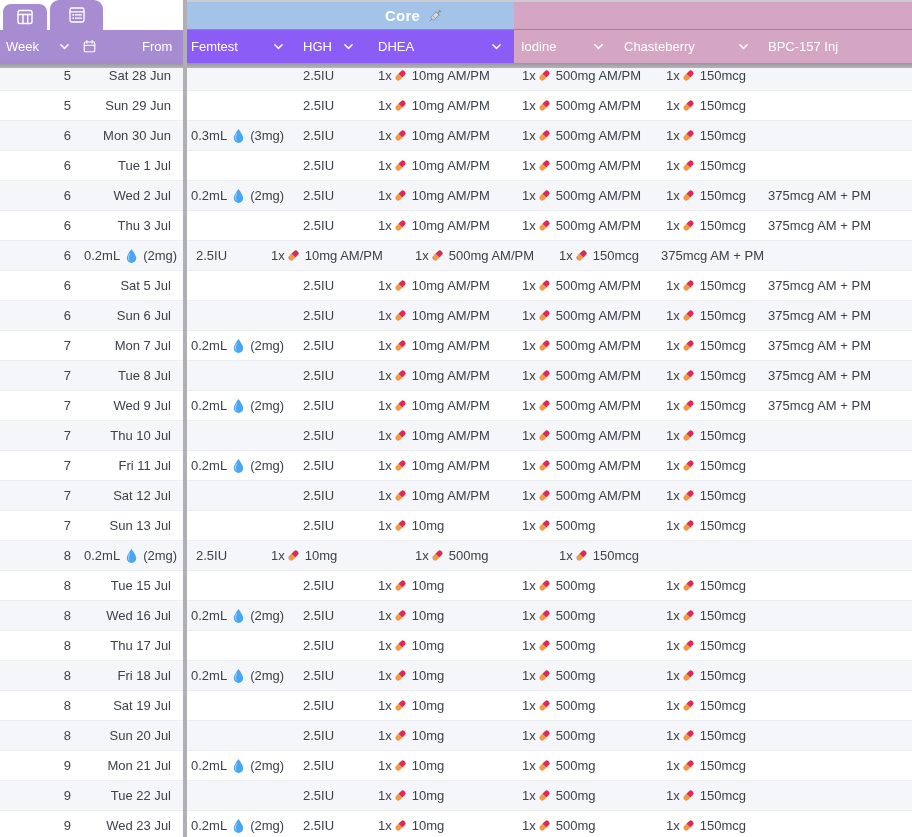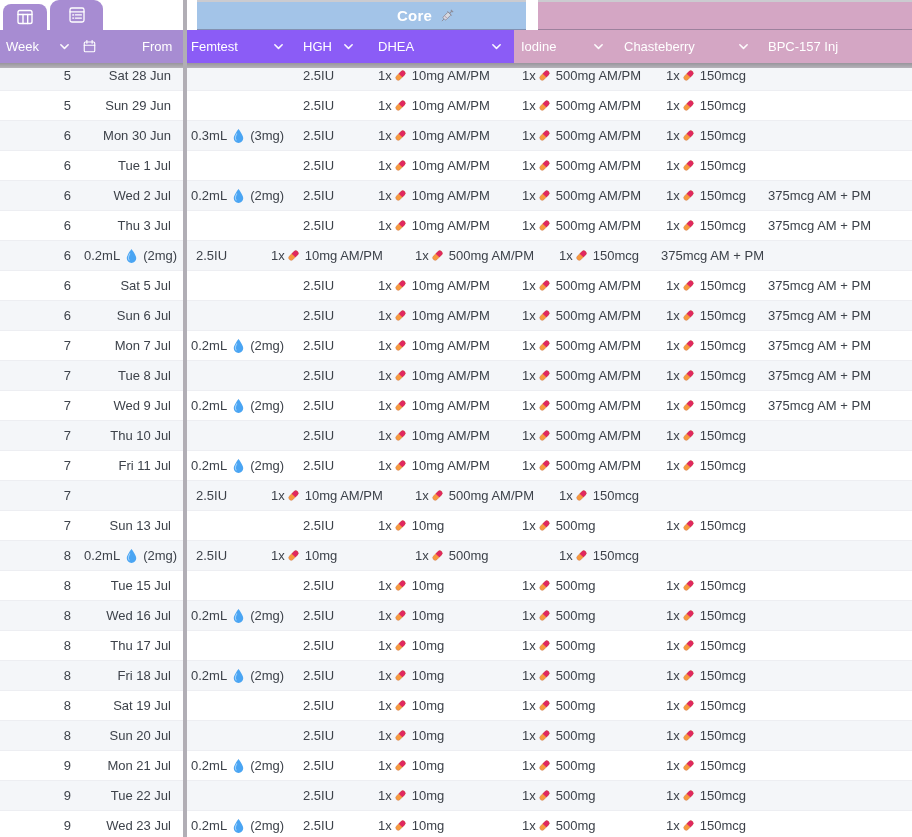--- a/index.html
+++ b/index.html
@@ -2,21 +2,21 @@
 <html><head>
 <meta charset="utf-8">
 <style>
   html,body{margin:0;padding:0;background:#fff;}
   .app{
     position:relative;width:912px;height:837px;overflow:hidden;
     font-family:"Liberation Sans","DejaVu Sans",sans-serif;
     font-size:13px;color:#3d424a;background:#fff;
   }
   
-  .group-row{position:absolute;top:0;left:0;width:912px;height:30px;display:flex;z-index:2;gap:12px;}
+  .group-row{position:absolute;top:0;left:0;width:912px;height:30px;display:flex;z-index:2;}
   .tabs{width:185px;height:30px;background:#fff;display:flex;align-items:flex-end;box-sizing:border-box;padding-left:3px;}
   .tab{background:#a78cd2;display:flex;align-items:center;justify-content:center;margin-right:3px;cursor:pointer;}
   .tab-1{width:44px;height:26px;border-radius:8px 8px 0 0;}
   .tab-2{width:53px;height:30px;border-radius:9px 9px 0 0;}
   .group{box-sizing:border-box;border-top:2px solid #cbcbd0;border-bottom:1px solid rgba(90,85,110,.45);height:30px;display:flex;align-items:center;}
   .group-core{width:329px;background:#a3c4e8;padding-left:200px;}
   .group-right{flex:1;background:#d4a6c4;}
   .group-label{color:#fff;font-weight:bold;font-size:15px;letter-spacing:.2px;}
   .gicon{margin-left:7px;display:inline-flex;}
   
@@ -972,20 +972,23 @@
   </svg>
           </span>
           <span>150mcg</span>
         </div>
         <div class="cell col-bpc"></div>
       </div>
       <div class="row">
         <div class="cell col-week">
           <span>7</span>
         </div>
+        <div class="cell col-from">
+          <span>Sat 12 Jul</span>
+        </div>
         <div class="cell col-femtest"></div>
         <div class="cell col-hgh">
           <span>2.5IU</span>
         </div>
         <div class="cell col-dhea">
           <span>1x</span>
           <span class="icon-wrap pill-gap">
             <svg viewBox="0 0 16 16" width="15" height="15">
     <g transform="rotate(45 8 8)">
       <rect x="5.2" y="1.8" width="5.6" height="12.4" rx="2.8" fill="#f6993f"></rect>

